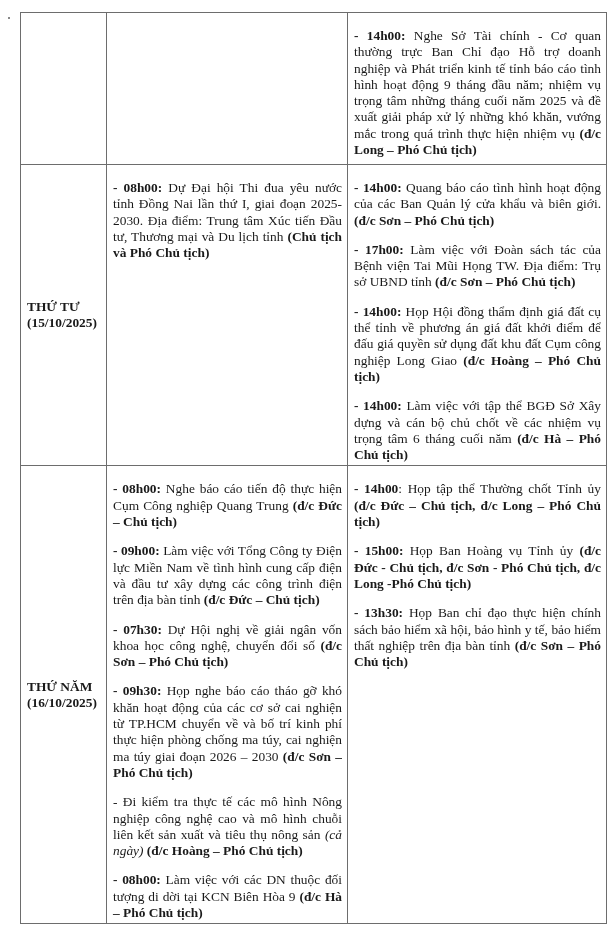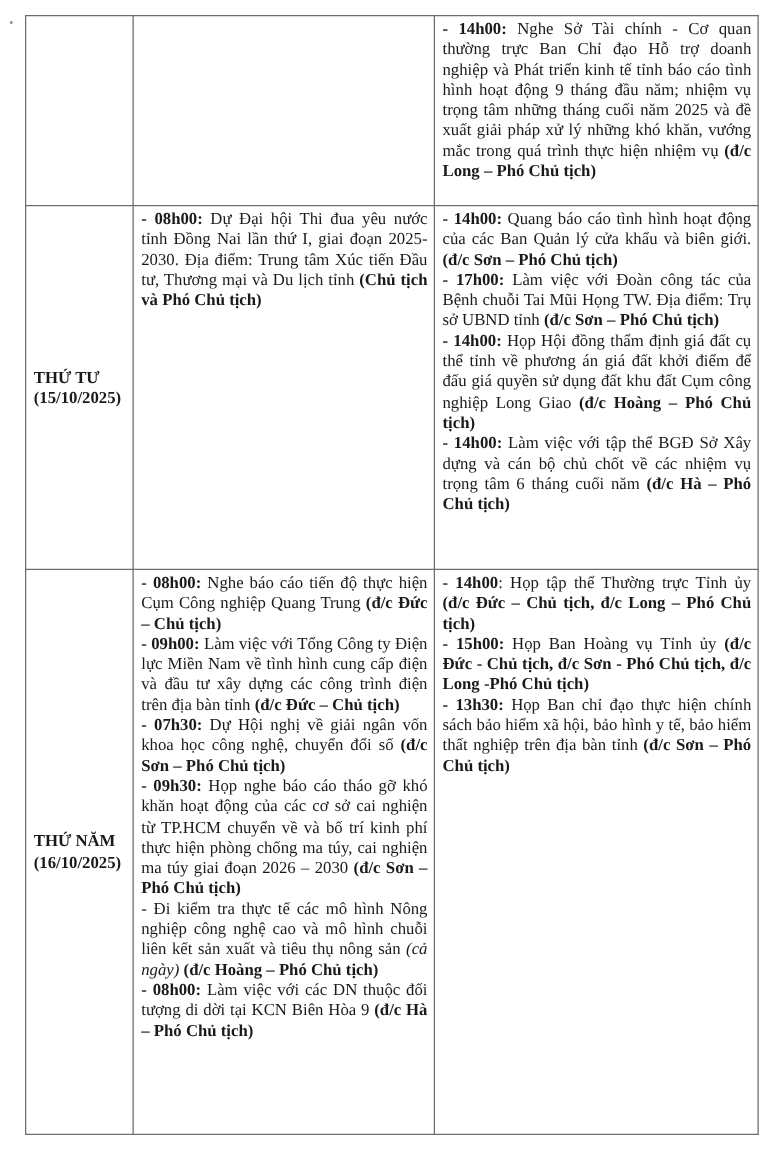--- a/index.html
+++ b/index.html
@@ -9,21 +9,21 @@
   table.schedule { position: absolute; left: 20px; top: 12px; border-collapse: collapse;
                    table-layout: fixed; width: 586px; }
   table.schedule td { border: 1.5px solid #6d6d6d; vertical-align: top; padding: 2px 5px 2px 6px;
                       font-size: 13.4px; line-height: 16.3px; text-align: justify; }
   td.day { text-align: center; vertical-align: middle !important; font-weight: bold;
            font-size: 13.6px; line-height: 16px; }
   col.c1 { width: 86px; } col.c2 { width: 241px; } col.c3 { width: 259px; }
   tr.r1 td { height: 147px; }
   tr.r2 td { height: 286px; border-radius: 29px; }
   tr.r3 td { height: 447px; }
-  .entry { display: block; }
+  .entry { display: block; margin-top: 13px; }
   .time { font-weight: bold; }
   .who { font-weight: bold; }
   .note { font-style: italic; }
 </style>
 </head>
 <body>
 
 <div class="dot"></div>
 
 <table class="schedule">
@@ -48,39 +48,39 @@
     <tr class="r2">
       <td class="day">
         <div>THỨ TƯ</div>
         <div>(15/10/2025)</div>
       </td>
       <td>
         <span class="entry"><span class="time">- 08h00:</span><span> Dự Đại hội Thi đua yêu nước tỉnh Đồng Nai lần thứ I, giai đoạn 2025-2030. Địa điểm: Trung tâm Xúc tiến Đầu tư, Thương mại và Du lịch tỉnh </span><span class="who">(Chủ tịch và Phó Chủ tịch)</span></span>
       </td>
       <td>
         <span class="entry"><span class="time">- 14h00:</span><span> Quang báo cáo tình hình hoạt động của các Ban Quản lý cửa khẩu và biên giới. </span><span class="who">(đ/c Sơn – Phó Chủ tịch)</span></span>
-        <span class="entry"><span class="time">- 17h00:</span><span> Làm việc với Đoàn công tác của Bệnh chuỗi Tai Mũi Họng TW. Địa điểm: Trụ sở UBND tỉnh </span><span class="who">(đ/c Sơn – Phó Chủ tịch)</span></span>
+        <span class="entry"><span class="time">- 17h00:</span><span> Làm việc với Đoàn sách tác của Bệnh viện Tai Mũi Họng TW. Địa điểm: Trụ sở UBND tỉnh </span><span class="who">(đ/c Sơn – Phó Chủ tịch)</span></span>
         <span class="entry"><span class="time">- 14h00:</span><span> Họp Hội đồng thẩm định giá đất cụ thể tỉnh về phương án giá đất khởi điểm để đấu giá quyền sử dụng đất khu đất Cụm công nghiệp Long Giao </span><span class="who">(đ/c Hoàng – Phó Chủ tịch)</span></span>
         <span class="entry"><span class="time">- 14h00:</span><span> Làm việc với tập thể BGĐ Sở Xây dựng và cán bộ chủ chốt về các nhiệm vụ trọng tâm 6 tháng cuối năm </span><span class="who">(đ/c Hà – Phó Chủ tịch)</span></span>
       </td>
     </tr>
 
     <tr class="r3">
       <td class="day">
         <div>THỨ NĂM</div>
         <div>(16/10/2025)</div>
       </td>
       <td>
         <span class="entry"><span class="time">- 08h00:</span><span> Nghe báo cáo tiến độ thực hiện Cụm Công nghiệp Quang Trung </span><span class="who">(đ/c Đức – Chủ tịch)</span></span>
         <span class="entry"><span class="time">- 09h00:</span><span> Làm việc với Tổng Công ty Điện lực Miền Nam về tình hình cung cấp điện và đầu tư xây dựng các công trình điện trên địa bàn tỉnh </span><span class="who">(đ/c Đức – Chủ tịch)</span></span>
         <span class="entry"><span class="time">- 07h30:</span><span> Dự Hội nghị về giải ngân vốn khoa học công nghệ, chuyển đổi số </span><span class="who">(đ/c Sơn – Phó Chủ tịch)</span></span>
         <span class="entry"><span class="time">- 09h30:</span><span> Họp nghe báo cáo tháo gỡ khó khăn hoạt động của các cơ sở cai nghiện từ TP.HCM chuyển về và bố trí kinh phí thực hiện phòng chống ma túy, cai nghiện ma túy giai đoạn 2026 – 2030 </span><span class="who">(đ/c Sơn – Phó Chủ tịch)</span></span>
         <span class="entry"><span>- Đi kiểm tra thực tế các mô hình Nông nghiệp công nghệ cao và mô hình chuỗi liên kết sản xuất và tiêu thụ nông sản </span><span class="note">(cả ngày)</span><span class="who"> (đ/c Hoàng – Phó Chủ tịch)</span></span>
         <span class="entry"><span class="time">- 08h00:</span><span> Làm việc với các DN thuộc đối tượng di dời tại KCN Biên Hòa 9 </span><span class="who">(đ/c Hà – Phó Chủ tịch)</span></span>
       </td>
       <td>
-        <span class="entry"><span class="time">- 14h00</span><span>: Họp tập thể Thường trực Tỉnh ủy </span><span class="who">(đ/c Đức – Chủ tịch, đ/c Long – Phó Chủ tịch)</span></span>
+        <span class="entry"><span class="time">- 14h00</span><span>: Họp tập thể Thường chốt Tỉnh ủy </span><span class="who">(đ/c Đức – Chủ tịch, đ/c Long – Phó Chủ tịch)</span></span>
         <span class="entry"><span class="time">- 15h00:</span><span> Họp Ban Hoàng vụ Tỉnh ủy </span><span class="who">(đ/c Đức - Chủ tịch, đ/c Sơn - Phó Chủ tịch, đ/c Long -Phó Chủ tịch)</span></span>
         <span class="entry"><span class="time">- 13h30:</span><span> Họp Ban chỉ đạo thực hiện chính sách bảo hiểm xã hội, bảo hình y tế, bảo hiểm thất nghiệp trên địa bàn tỉnh </span><span class="who">(đ/c Sơn – Phó Chủ tịch)</span></span>
       </td>
     </tr>
   </tbody>
 </table>
 
 </body></html>

